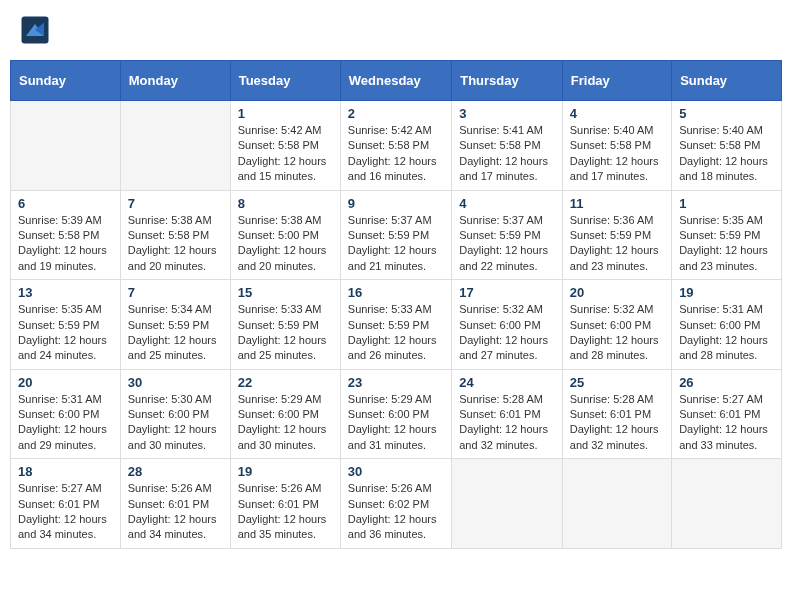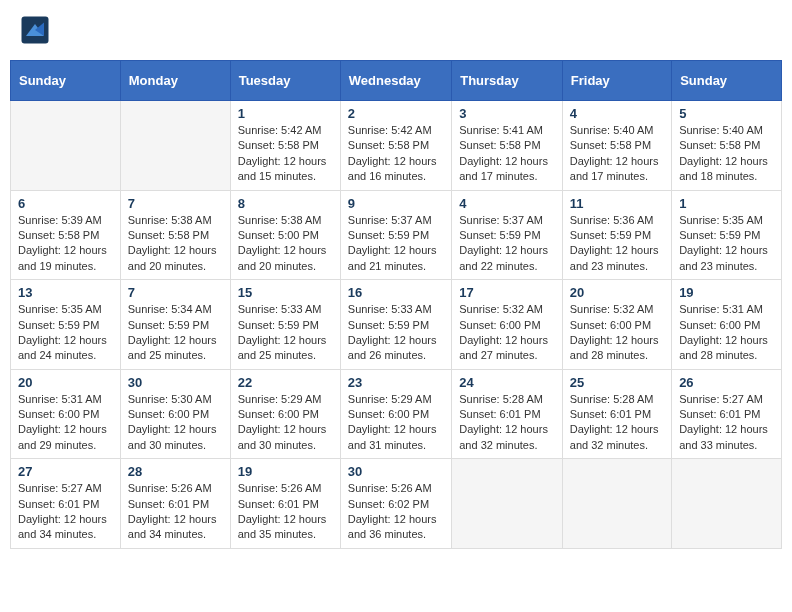--- a/index.html
+++ b/index.html
@@ -280,21 +280,21 @@
         </td>
         <td>
           <div class="day-number">26</div>
           <div class="day-info">Sunrise: 5:27 AM
 Sunset: 6:01 PM
 Daylight: 12 hours and 33 minutes.</div>
         </td>
       </tr>
       <tr>
         <td>
-          <div class="day-number">27</div>
+          <div class="day-number">18</div>
           <div class="day-info">Sunrise: 5:27 AM
 Sunset: 6:01 PM
 Daylight: 12 hours and 34 minutes.</div>
         </td>
         <td>
           <div class="day-number">28</div>
           <div class="day-info">Sunrise: 5:26 AM
 Sunset: 6:01 PM
 Daylight: 12 hours and 34 minutes.</div>
         </td>

